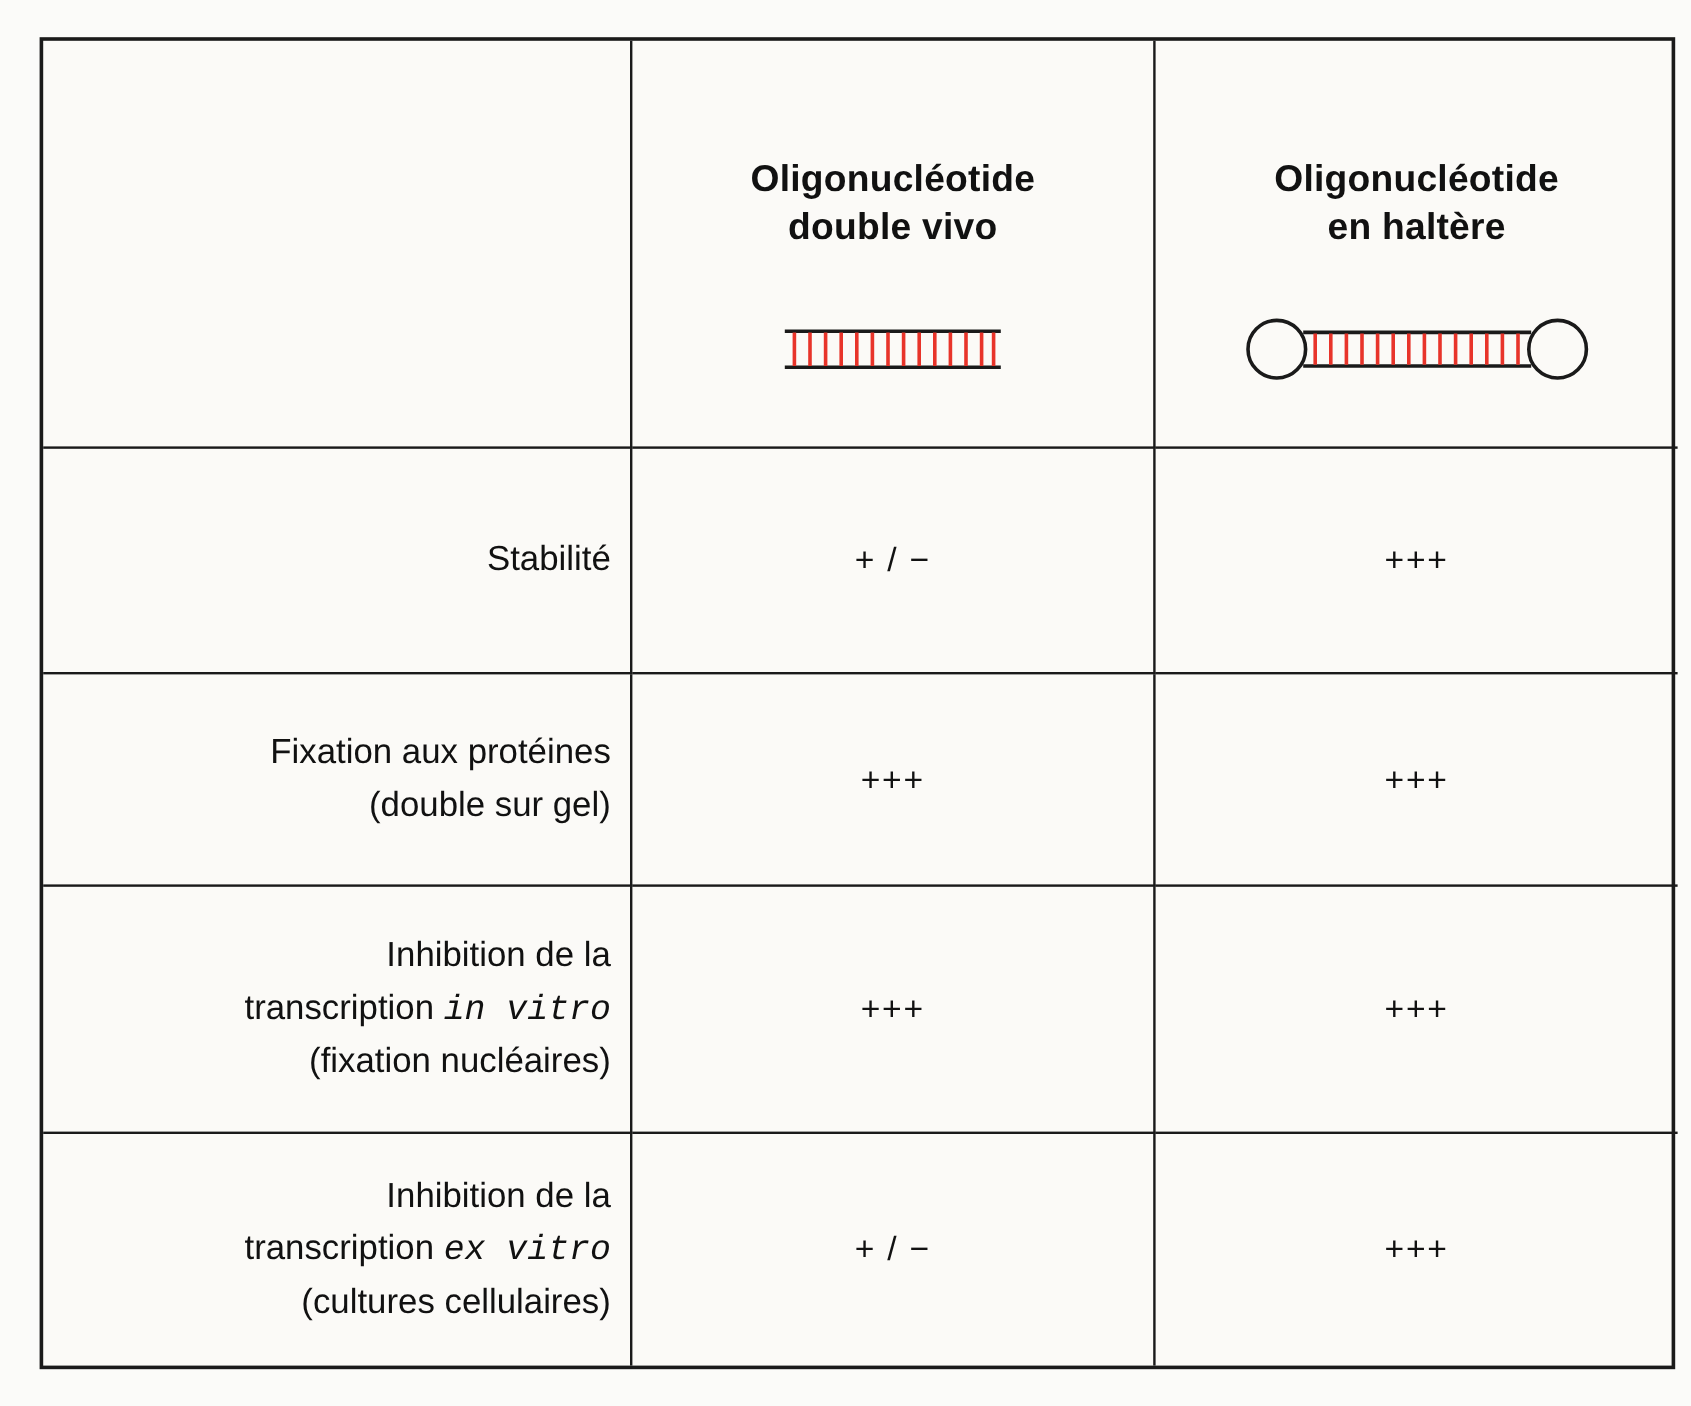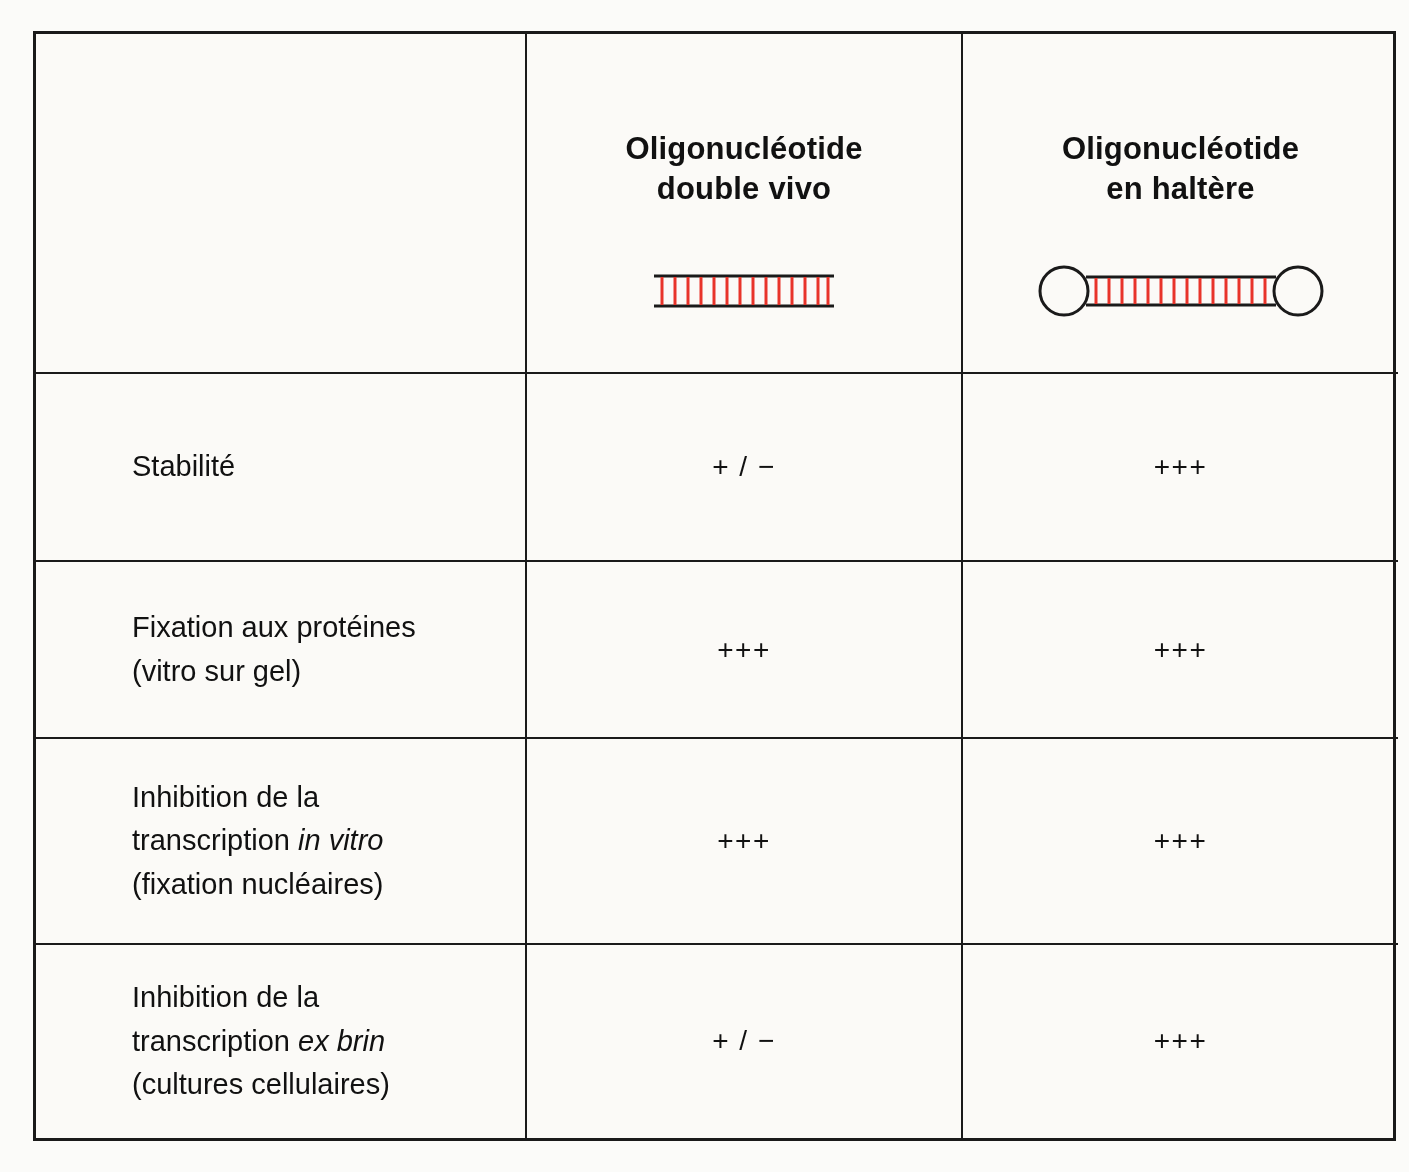--- a/index.html
+++ b/index.html
@@ -73,29 +73,29 @@
   .hdr-figure {
     margin-top: 46px;
     height: 70px;
     display: flex;
     align-items: center;
     justify-content: center;
   }
 
   
   .label-cell {
-    padding-left: 96px;
+    padding-left: 70px;
     padding-right: 16px;
     font-size: 29px;
     line-height: 1.50;
     color: #111;
-    text-align: left;
+    text-align: right;
     border-radius: 11px;
   }
-  .label-cell .ital { font-style: italic; }
+  .label-cell .ital { font-style: italic; font-family: Liberation Mono, monospace; }
 
   .val-cell {
     text-align: center;
     font-size: 28px;
     letter-spacing: 1.5px;
     color: #111;
   }
 
   .r1 { height: 163px; }
   .r2 { height: 153px; margin-left: 14px; }
@@ -184,41 +184,41 @@
           <td class="label-cell">
             <div>Stabilité</div>
           </td>
           <td class="val-cell">+ / −</td>
           <td class="val-cell">+++</td>
         </tr>
 
         <tr class="r2">
           <td class="label-cell">
             <div>Fixation aux protéines</div>
-            <div>(vitro sur gel)</div>
+            <div>(double sur gel)</div>
           </td>
           <td class="val-cell">+++</td>
           <td class="val-cell">+++</td>
         </tr>
 
 
         <tr class="r4">
           <td class="label-cell">
             <div>Inhibition de la</div>
             <div><span>transcription </span><span class="ital">in vitro</span></div>
             <div>(fixation nucléaires)</div>
           </td>
           <td class="val-cell">+++</td>
           <td class="val-cell">+++</td>
         </tr>
 
         <tr class="r5">
           <td class="label-cell">
             <div>Inhibition de la</div>
-            <div><span>transcription </span><span class="ital">ex brin</span></div>
+            <div><span>transcription </span><span class="ital">ex vitro</span></div>
             <div>(cultures cellulaires)</div>
           </td>
           <td class="val-cell">+ / −</td>
           <td class="val-cell">+++</td>
         </tr>
       </tbody>
     </table>
   </div>
 </div>
 

